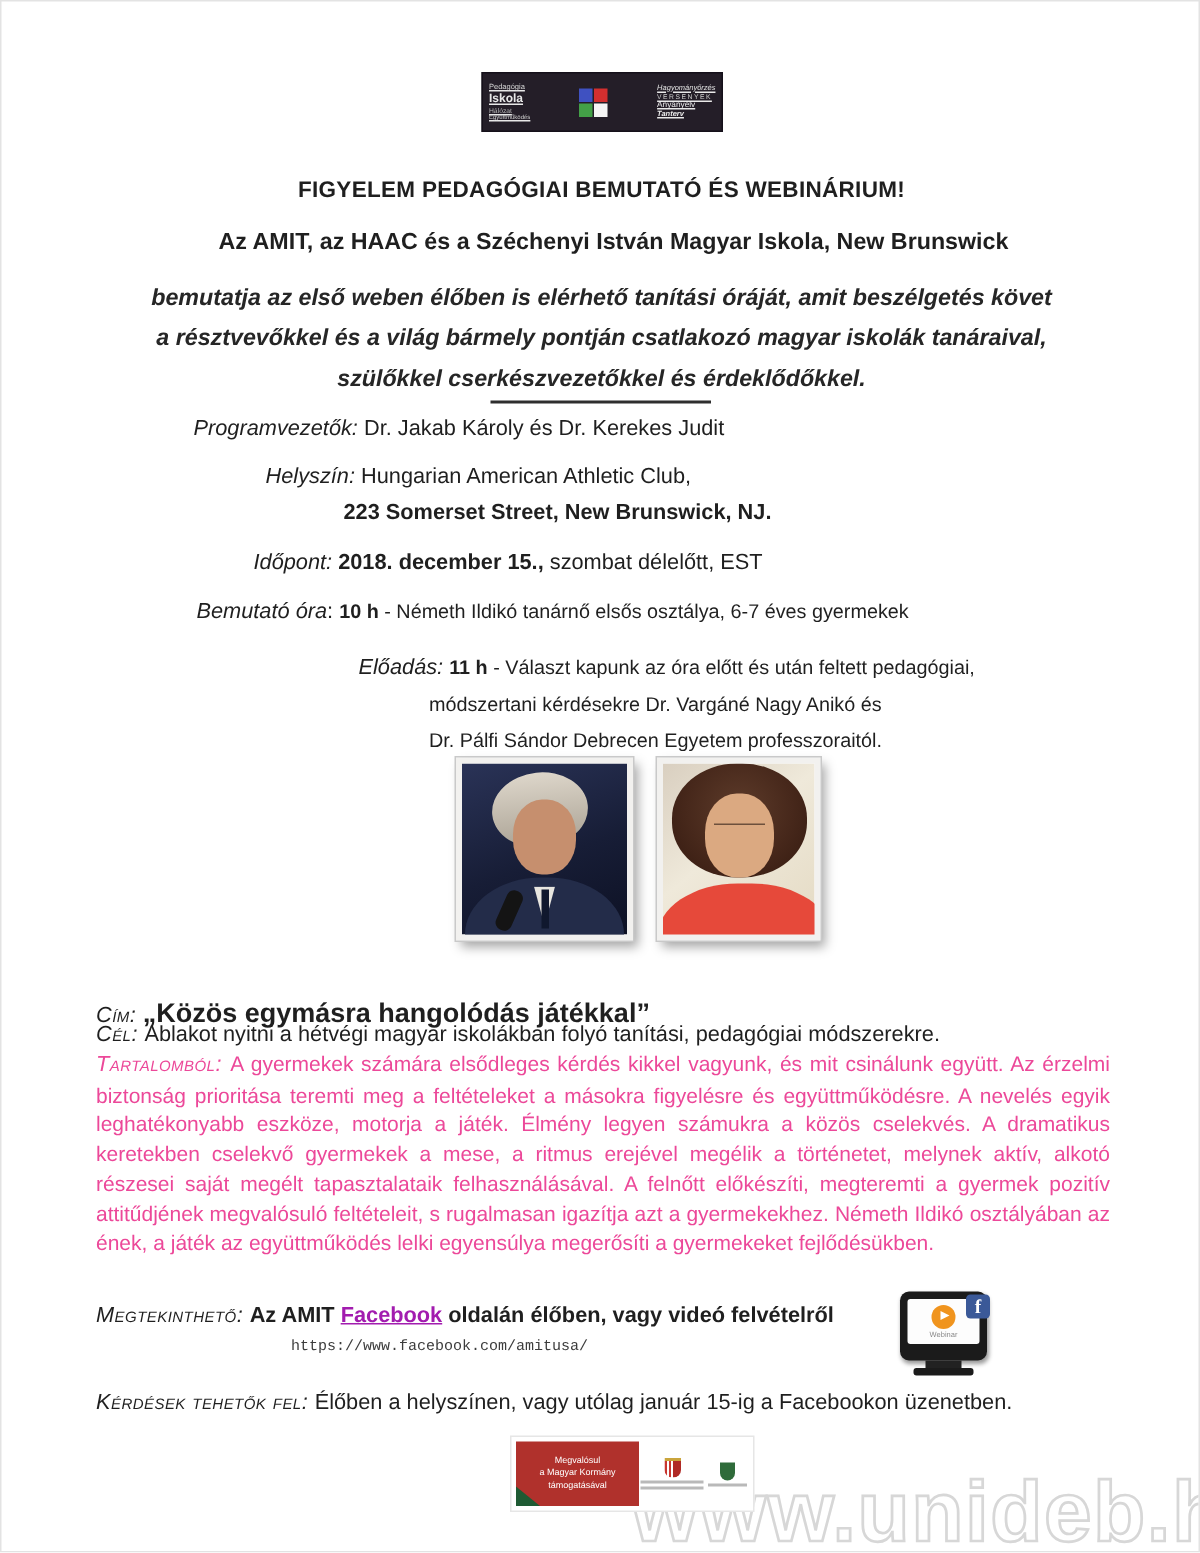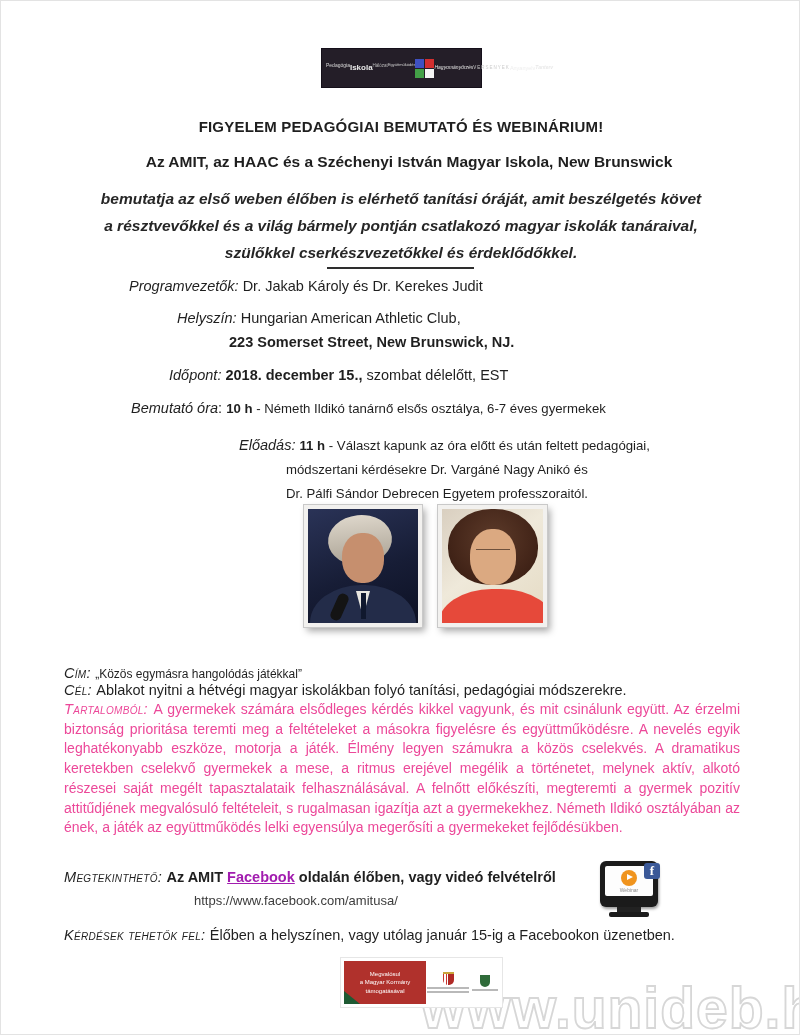--- a/index.html
+++ b/index.html
@@ -4,21 +4,21 @@
 <style>
   * { margin:0; padding:0; box-sizing:border-box; }
   html,body { background:#fff; }
   body { width:800px; height:1035px; font-family:"Liberation Sans", sans-serif; color:#1f1f1f; position:relative; }
   .page { position:absolute; inset:0; width:800px; height:1035px; background:#fff; border:1px solid #e3e3e3; overflow:hidden; }
 
   
   .logo-banner { position:absolute; left:320px; top:47px; width:161px; height:40px;
     background:#241e28; border:1px solid #15101a; display:flex; align-items:center;
     justify-content:space-between; padding:3px 4px; }
-  .logo-col { display:flex; line-height:1.15; color:#e9e9e9; }
+  .logo-col { display:flex; flex-direction:column; line-height:1.15; color:#e9e9e9;text-decoration:underline; }
   .logo-col.right { text-align:left; }
   .lw1 { font-size:5px; color:#d8d8d8; }
   .lw2 { font-size:8px; font-weight:bold; }
   .lw3 { font-size:4.5px; color:#b9b9b9; }
   .lw4 { font-size:4px; color:#cfcfcf; }
   .lw5 { font-size:5px; font-style:italic; color:#e2e2e2; }
   .lw6 { font-size:4.5px; letter-spacing:1px; color:#cccccc; }
   .lw7 { font-size:5.5px; color:#eeeeee; }
   .lw8 { font-size:5px; font-weight:bold; font-style:italic; }
   .puzzle { display:grid; grid-template-columns:9px 9px; grid-template-rows:9px 9px; gap:1px; }
@@ -61,22 +61,22 @@
     background:#dba981; }
   .p-glasses { position:absolute; left:34px; top:40px; width:34px; height:9px;
     border-top:1.5px solid #6d503c; }
   .p-body-w { position:absolute; left:-4px; bottom:-4px; width:117px; height:38px;
     background:#e6493a; border-radius:46% 46% 0 0 / 95% 95% 0 0; }
 
   
   .sec { position:absolute; left:63px; width:676px; font-size:14.5px; }
   .sc-label { font-style:italic; font-variant:small-caps; letter-spacing:0.3px; }
   .para { text-align:justify; font-size:14px; line-height:19.7px; color:#ec4899; }
-  .cim-text { font-weight:normal; font-size:12px; }
-  .url-line { position:absolute; left:193px; top:892px; font-size:13px; color:#3c3c3c; }
+  .cim-text { font-weight:bold; font-size:18px; }
+  .url-line { position:absolute; left:193px; top:892px; font-size:10px; color:#3c3c3c;font-family:Liberation Mono, monospace; }
 
   
   .webinar { position:absolute; left:599px; top:860px; width:64px; height:62px; }
   .monitor { position:absolute; left:0; top:0; width:58px; height:46px; background:#1b1b1b; border-radius:6px;
     box-shadow:1px 2px 3px rgba(0,0,0,0.4); }
   .screen { position:absolute; left:5px; top:5px; width:48px; height:30px; background:#fdfdfd; border-radius:2px;
     display:flex; flex-direction:column; align-items:center; justify-content:center; }
   .play { width:16px; height:16px; border-radius:50%; background:#f0941e; position:relative; }
   .play::after { content:""; position:absolute; left:6px; top:4.5px; border-left:6px solid #fff;
     border-top:3.5px solid transparent; border-bottom:3.5px solid transparent; }

